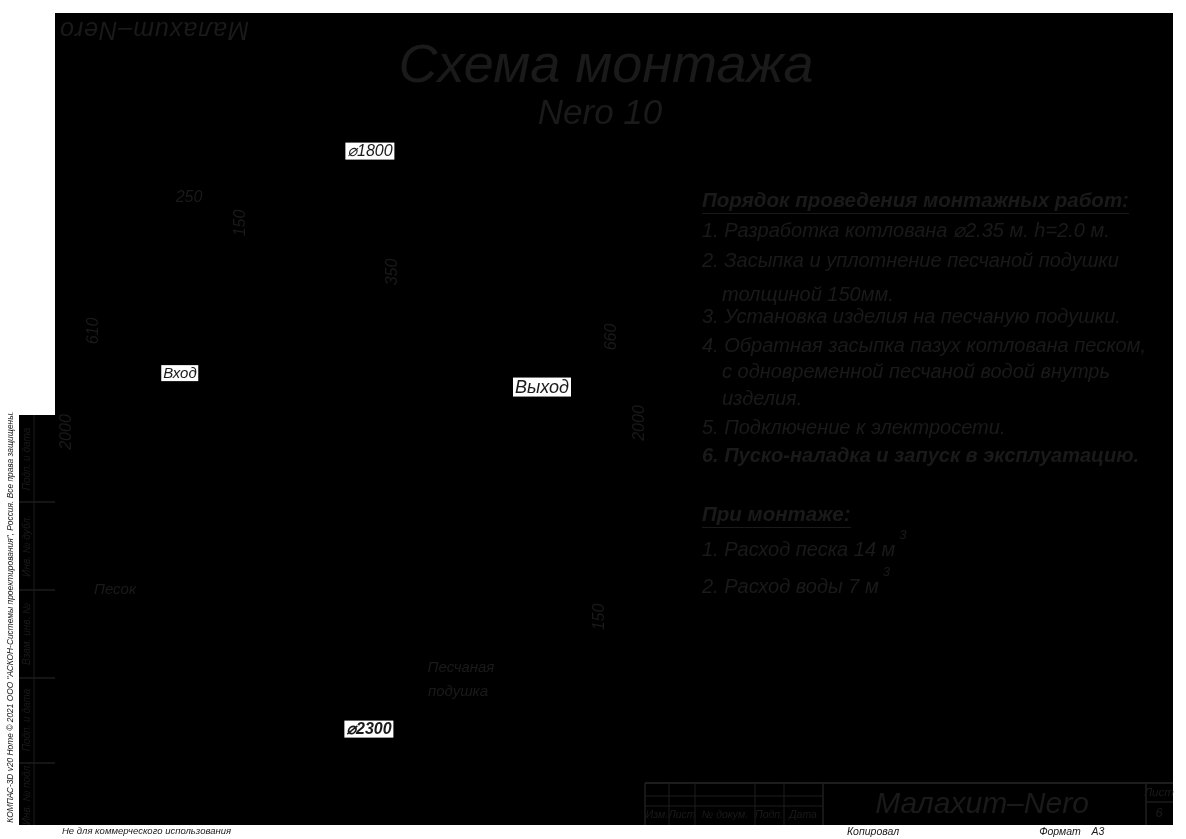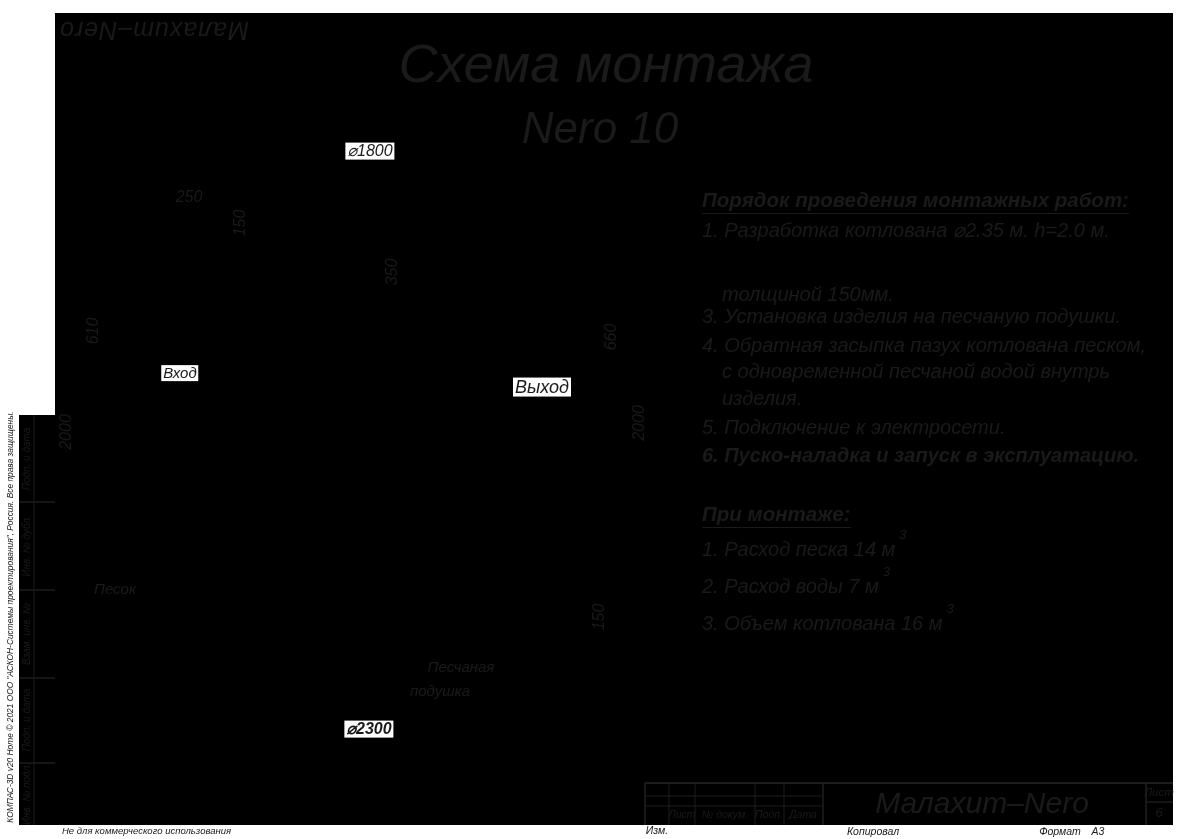--- a/index.html
+++ b/index.html
@@ -195,61 +195,59 @@
     <line x1="1146" y1="783" x2="1146" y2="825" class="s16"></line>
     <line x1="645" y1="796" x2="823" y2="796" class="s1"></line>
     <line x1="645" y1="806" x2="823" y2="806" class="s1"></line>
     <line x1="1146" y1="802" x2="1173" y2="802" class="s14"></line>
   </g>
 </svg>
 
 <div class="t flip" style="left:154px;top:31px;font-size:25px;letter-spacing:1px;">Малахит–Nero</div>
 
 <div class="t ctr" style="left:606px;top:63px;font-size:54px;">Схема монтажа</div>
-<div class="t ctr" style="left:600px;top:128px;font-size:44px;">Nero 10</div>
+<div class="t ctr" style="left:600px;top:112px;font-size:35px;">Nero 10</div>
 
 <div class="t hdr" style="left:702px;top:189px;font-size:20.5px;">Порядок проведения монтажных работ:</div>
 <div class="t it" style="left:702px;top:220px;">1. Разработка котлована ⌀2.35 м. h=2.0 м.</div>
+<div class="t it" style="left:702px;top:250px;">2. Засыпка и уплотнение песчаной подушки</div>
 <div class="t it" style="left:722px;top:284px;">толщиной 150мм.</div>
 <div class="t it" style="left:702px;top:306px;">3. Установка изделия на песчаную подушки.</div>
 <div class="t it" style="left:702px;top:335px;">4. Обратная засыпка пазух котлована песком,</div>
 <div class="t it" style="left:722px;top:361px;">с одновременной песчаной водой внутрь</div>
 <div class="t it" style="left:722px;top:388px;text-align:right;">изделия.</div>
 <div class="t it" style="left:702px;top:417px;">5. Подключение к электросети.</div>
 <div class="t it" style="left:702px;top:445px;font-weight:bold;">6. Пуско-наладка и запуск в эксплуатацию.</div>
 
 <div class="t hdr" style="left:702px;top:503px;font-size:20.5px;">При монтаже:</div>
 <div class="t it" style="left:702px;top:537px;">
   <span>1. Расход песка 14 м</span><sup class="cube">3</sup>
 </div>
 <div class="t it" style="left:702px;top:574px;">
   <span>2. Расход воды 7 м</span><sup class="cube">3</sup>
-</div>
-<div class="t it" style="left:702px;top:611px;">
-  <span>3. Объем котлована 16 м</span><sup class="cube">3</sup>
 </div>
 
 <div class="t ctr dimtxt lbl" style="left:370px;top:151px;">⌀1800</div>
 <div class="t ctr dimtxt lbl" style="left:369px;top:729px;font-weight:bold;">⌀2300</div>
 <div class="t ctr dimtxt" style="left:189px;top:197px;">250</div>
 <div class="t rot dimtxt" style="left:240px;top:223px;">150</div>
 <div class="t rot dimtxt" style="left:392px;top:272px;">350</div>
 <div class="t rot dimtxt" style="left:93px;top:331px;">610</div>
 <div class="t rot dimtxt" style="left:66px;top:432px;">2000</div>
 <div class="t rot dimtxt" style="left:611px;top:337px;">660</div>
 <div class="t rot dimtxt" style="left:639px;top:423px;">2000</div>
 <div class="t rot dimtxt" style="left:599px;top:617px;">150</div>
 
 <div class="t ctr lbl" style="left:180px;top:373px;font-size:15px;">Вход</div>
 <div class="t ctr lbl" style="left:542px;top:387px;font-size:18px;">Выход</div>
 <div class="t ctr" style="left:115px;top:589px;font-size:15px;">Песок</div>
 <div class="t ctr" style="left:461px;top:667px;font-size:15px;">Песчаная</div>
-<div class="t ctr" style="left:440px;top:691px;font-size:15px;text-align:right;">подушка</div>
-
-<div class="t ctr smallcap" style="left:657px;top:815px;margin-top:16px;">Изм.</div>
+<div class="t ctr" style="left:458px;top:691px;font-size:15px;text-align:right;">подушка</div>
+
+<div class="t ctr smallcap" style="left:657px;top:815px;">Изм.</div>
 <div class="t ctr smallcap" style="left:682px;top:815px;">Лист</div>
 <div class="t ctr smallcap" style="left:725px;top:815px;">№ докум.</div>
 <div class="t ctr smallcap" style="left:769px;top:815px;">Подп.</div>
 <div class="t ctr smallcap" style="left:803px;top:815px;">Дата</div>
 <div class="t ctr" style="left:982px;top:803px;font-size:30px;">Малахит–Nero</div>
 <div class="t ctr" style="left:1159px;top:792px;font-size:11.5px;">Лист</div>
 <div class="t ctr" style="left:1159px;top:813px;font-size:13px;">6</div>
 <div class="t ctr smallcap" style="left:873px;top:832px;">Копировал</div>
 <div class="t ctr smallcap" style="left:1060px;top:832px;">Формат</div>
 <div class="t ctr smallcap" style="left:1098px;top:832px;">А3</div>

